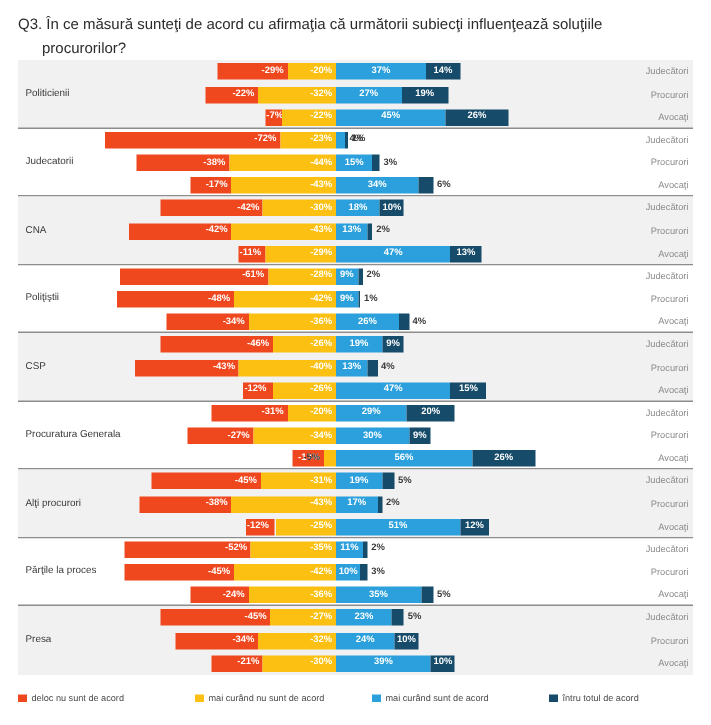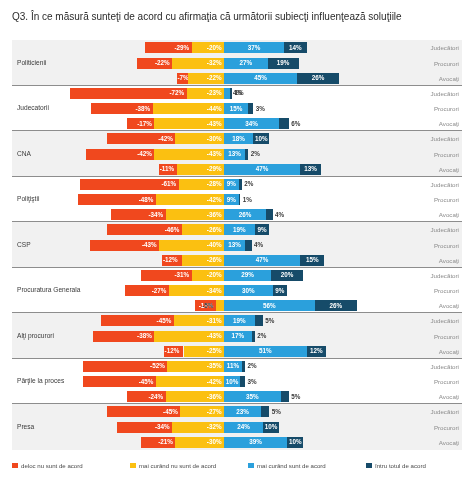--- a/index.html
+++ b/index.html
@@ -151,20 +151,21 @@
   .li2 { width: 118px; }
   .li3 { width: 98px; }
 </style>
 </head>
 <body>
 
 <div id="chart-root">
 
   <div class="title">
     <span>Q3. În ce măsură sunteţi de acord cu afirmaţia că următorii subiecţi influenţează soluţiile</span>
+    <span class="indent">procurorilor?</span>
   </div>
 
   <div class="plot" id="plot">
       <div class="group alt">
         <div class="group-label">Politicienii</div>
         <div class="rows">
           <div class="row r0">
             <div class="bars">
               <div class="seg" style="left: 132.62px; width: 46.98px; background: rgb(240, 72, 30);">
                 <span class="val inside-r">-29%</span>

